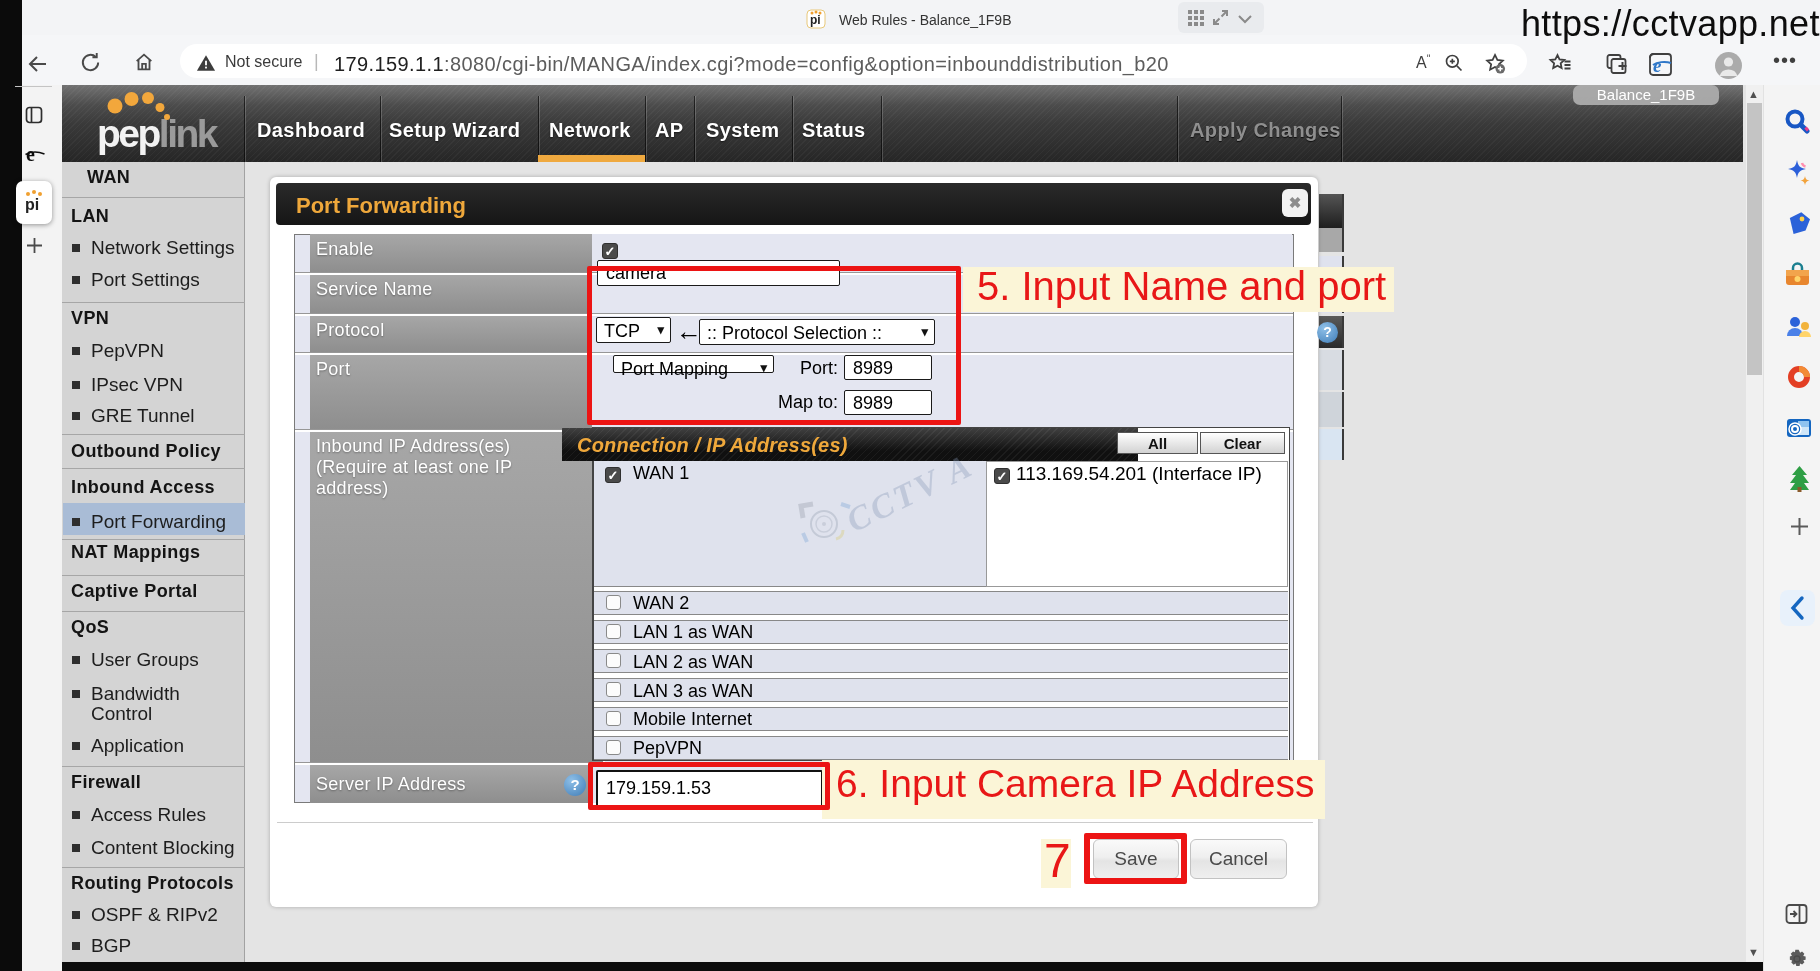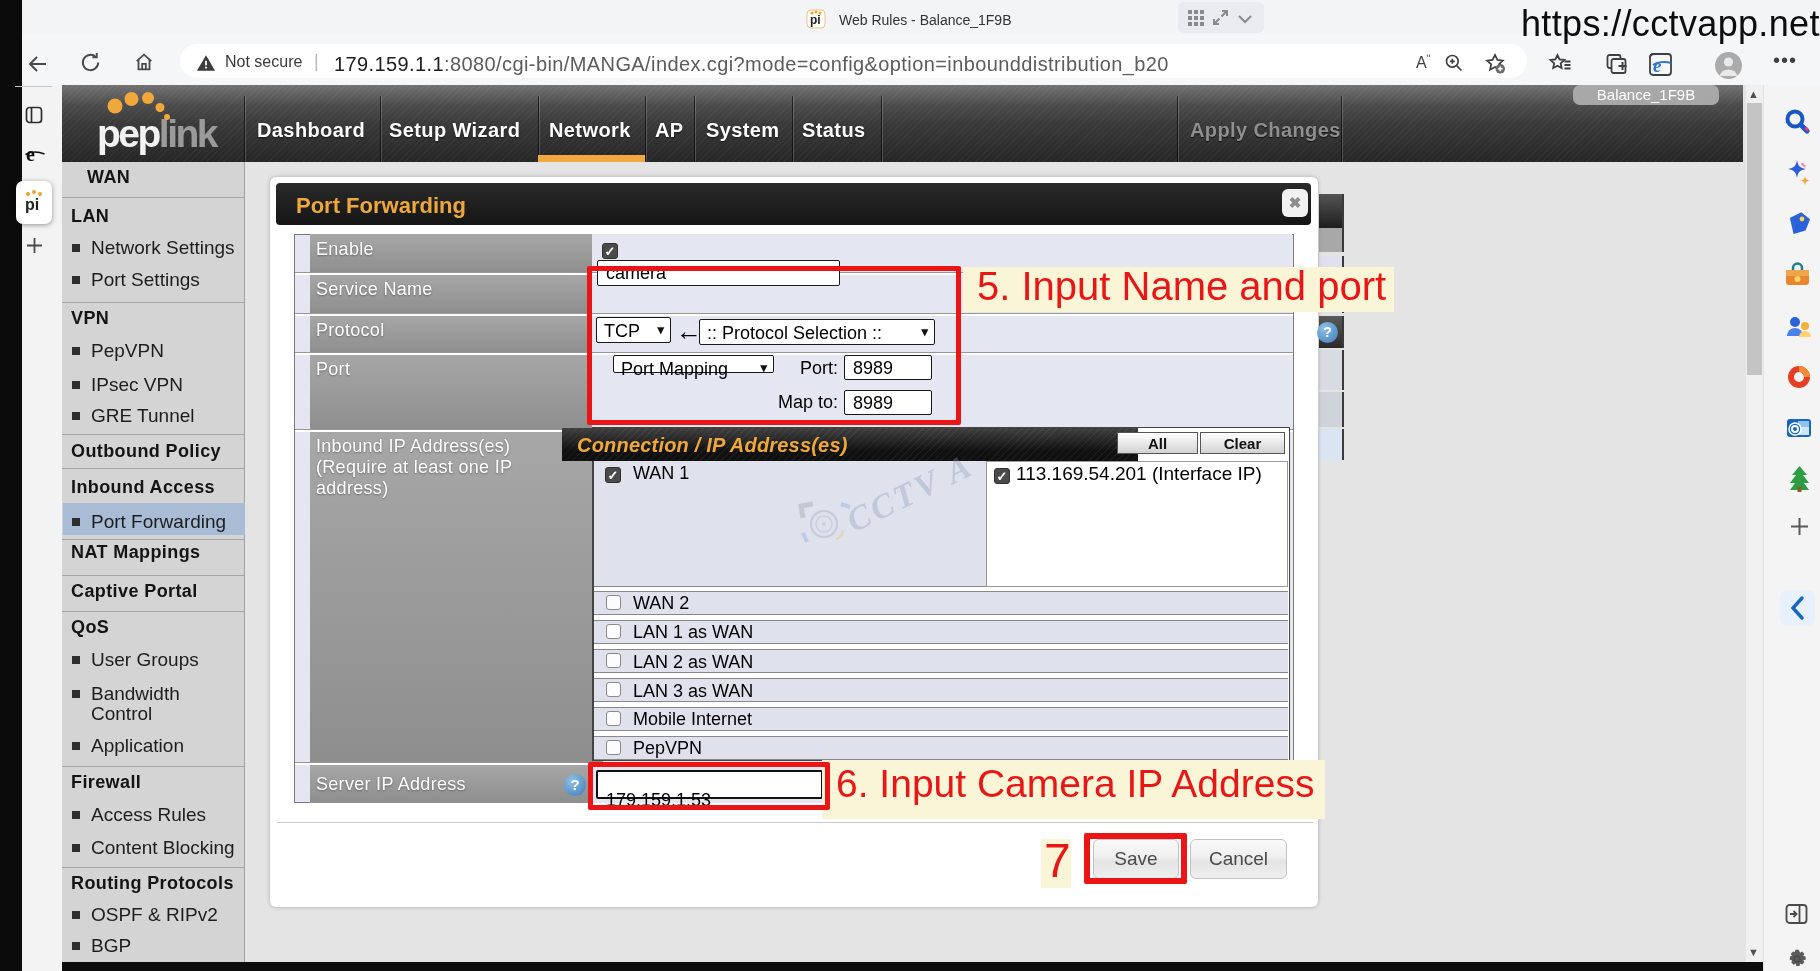--- a/index.html
+++ b/index.html
@@ -419,21 +419,21 @@
 <div class="crow" style="top:678px; height:24px;"></div>
 <div class="ckbox" style="left:606px; top:682px;"></div>
 <div class="abs" style="left:633px; top:680.5px; z-index:15; font-size:18px;">LAN 3 as WAN</div>
 <div class="crow" style="top:707px; height:24px;"></div>
 <div class="ckbox" style="left:606px; top:711px;"></div>
 <div class="abs" style="left:633px; top:709px; z-index:15; font-size:18px;">Mobile Internet</div>
 <div class="crow" style="top:736px; height:24px;"></div>
 <div class="ckbox" style="left:606px; top:740px;"></div>
 <div class="abs" style="left:633px; top:738px; z-index:15; font-size:18px;">PepVPN</div>
 
-<div class="inp" style="left:596px; top:770px; width:227px; height:29px; border:2px solid #111; padding-top:18px;">179.159.1.53</div>
+<div class="inp" style="left:596px; top:770px; width:227px; height:40px; border:2px solid #111; padding-top:6px;">179.159.1.53</div>
 
 <div class="abs" style="left:277px; top:822px; width:1036px; height:1px; background:#cccccc; z-index:12;"></div>
 <div class="btn" style="left:1093px; width:86px;">Save</div>
 <div class="btn" style="left:1190px; width:97px;">Cancel</div>
 
 <div class="abs" style="left:797px; top:498px; z-index:18; opacity:0.38;">
 <svg width="60" height="52" viewBox="0 0 60 52">
       <circle cx="27" cy="26" r="13" fill="none" stroke="#9aa4b4" stroke-width="2"></circle>
       <circle cx="27" cy="26" r="8" fill="none" stroke="#a8b0be" stroke-width="1.5"></circle>
       <circle cx="27" cy="26" r="2" fill="#a8b0be"></circle>

